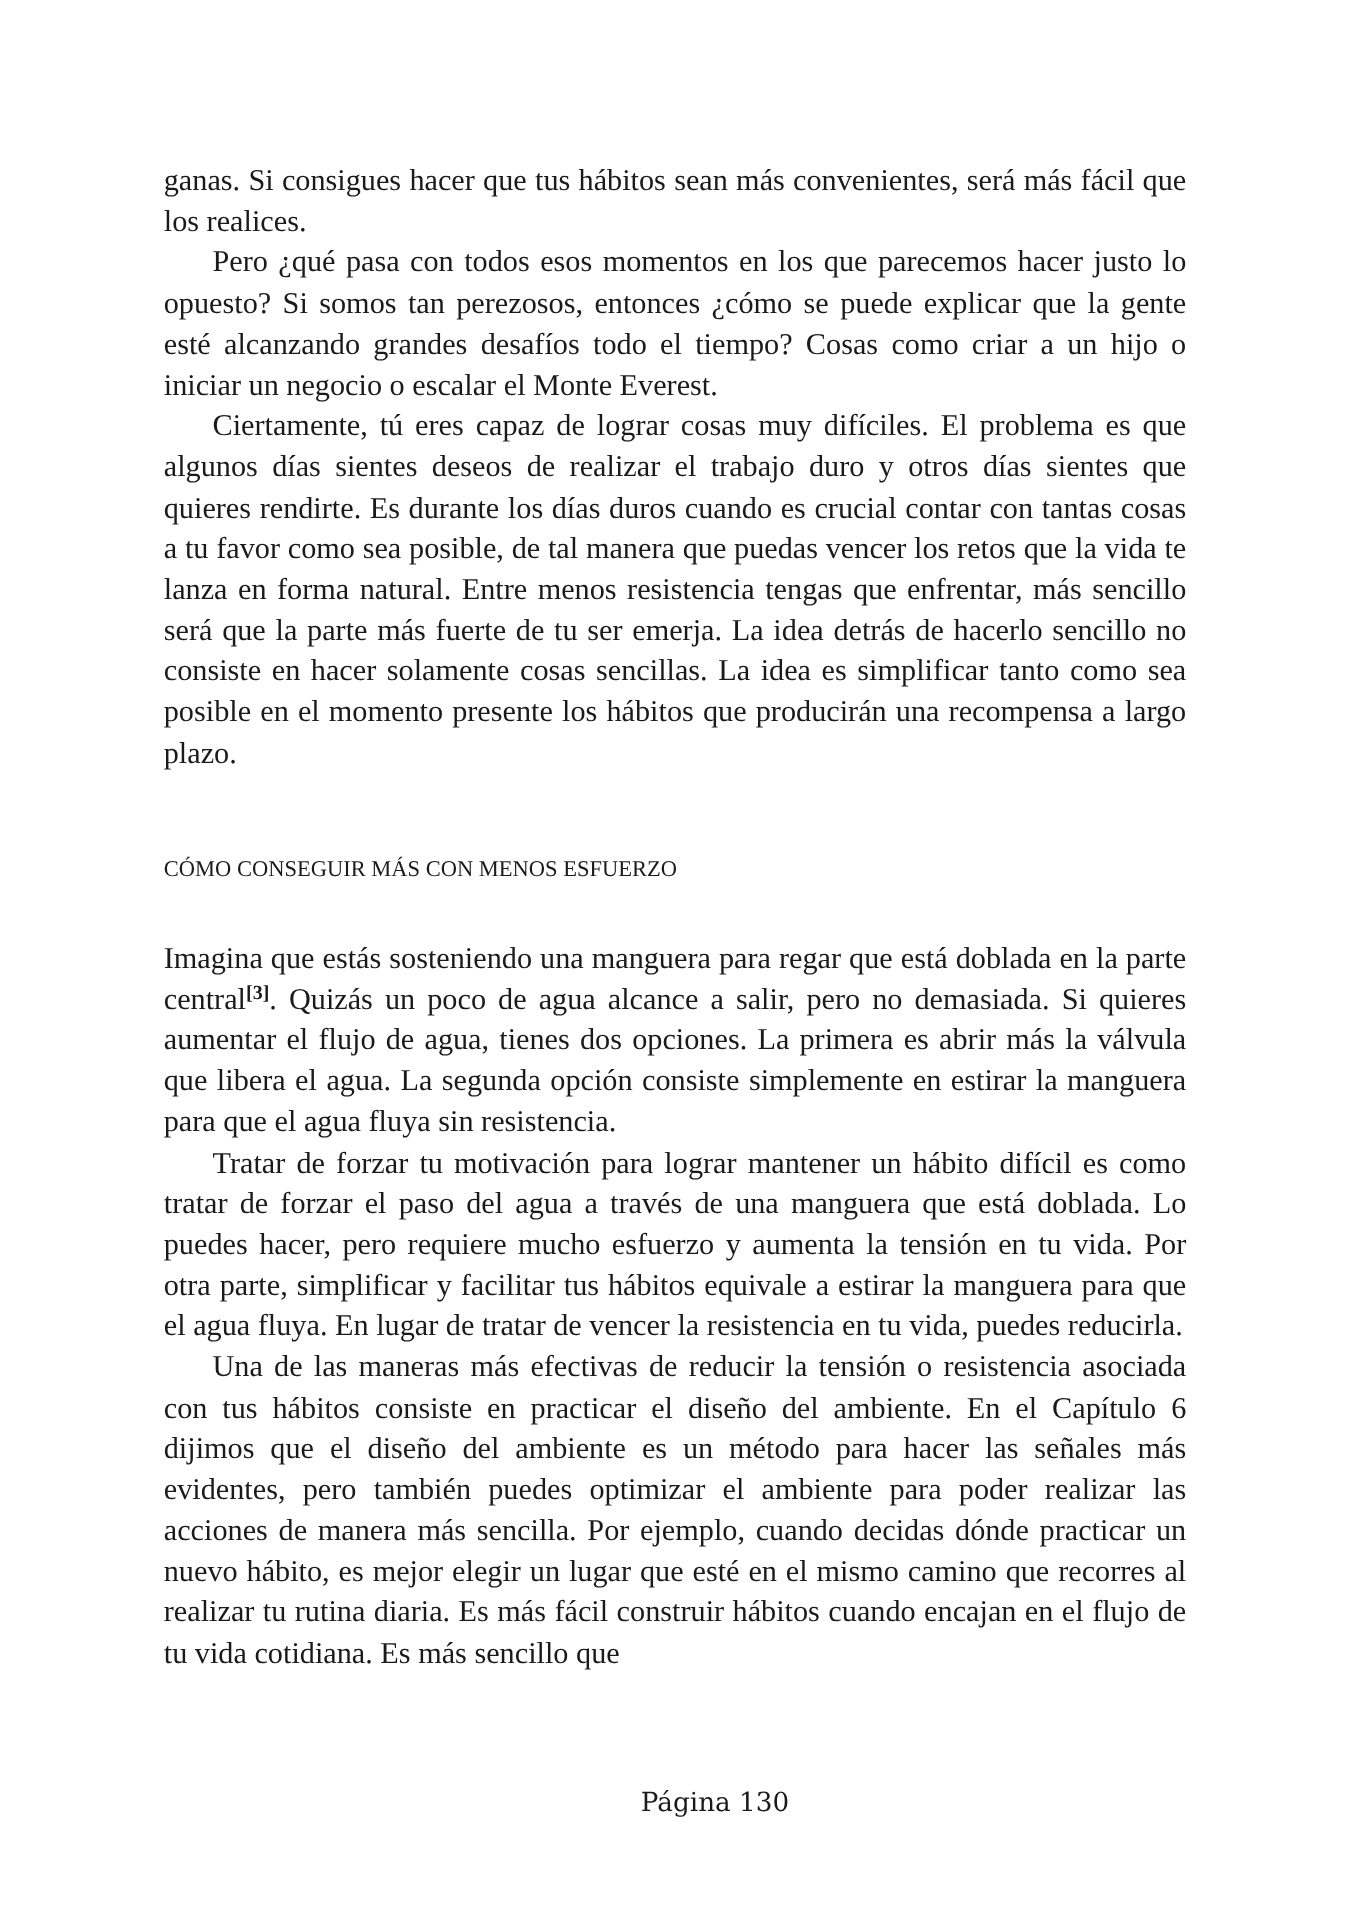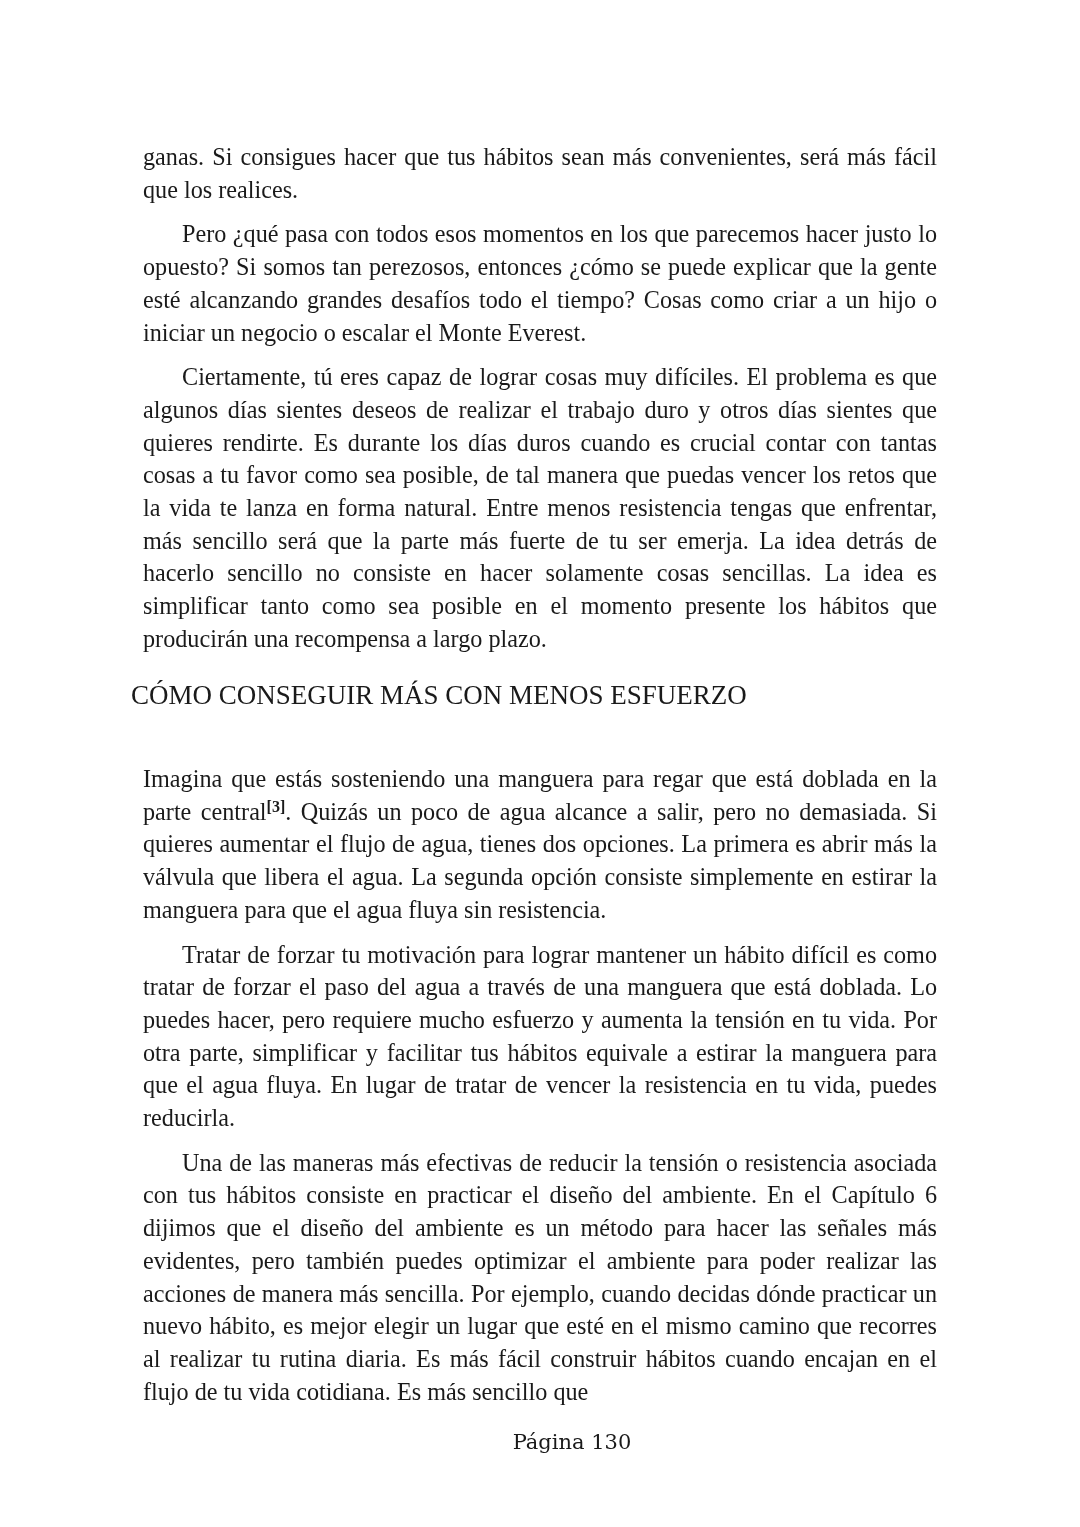--- a/index.html
+++ b/index.html
@@ -15,34 +15,34 @@
       color: #1a1a1a;
       font-family: "Liberation Serif", serif;
     }
     .page {
       position: absolute;
       left: 131px;
       top: 129px;
       width: 818px;
     }
     .para {
-      margin: 12px;
+      margin: 0;
       font-size: 24.2px;
       line-height: 32.7px;
       text-align: justify;
       text-justify: inter-word;
     }
     .para.indent {
       text-indent: 39px;
     }
     .section-heading {
       margin: 0;
       font-family: "Liberation Serif", serif;
       font-weight: normal;
-      font-size: 27px;
+      font-size: 18px;
       line-height: 32px;
       letter-spacing: 0;
       position: absolute;
       left: 131px;
       top: 679px;
       width: 818px;
     }
     .block2 {
       position: absolute;
       left: 131px;

